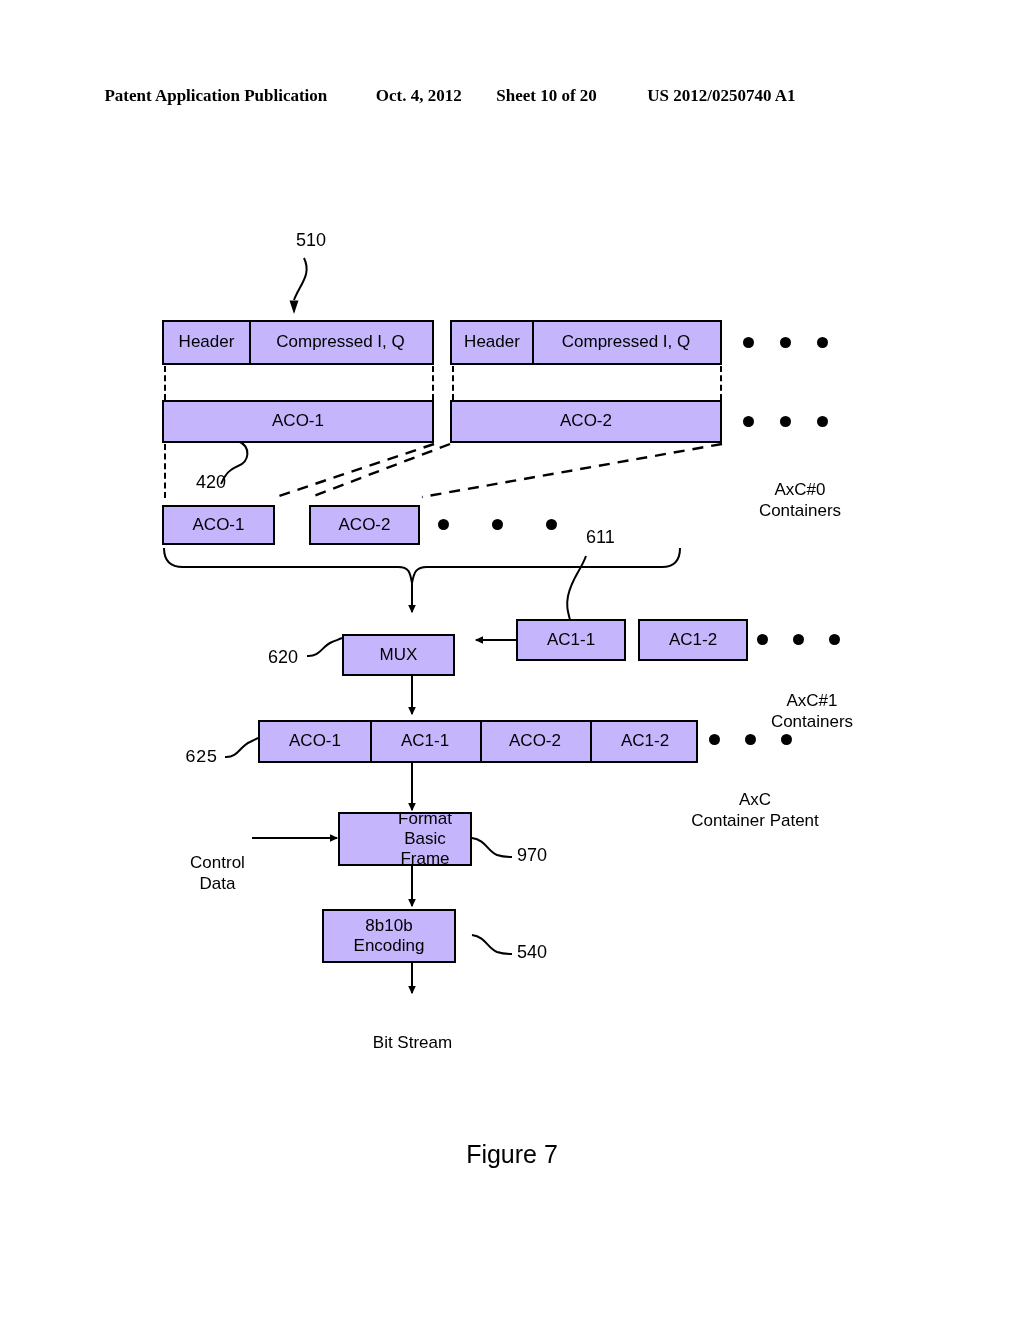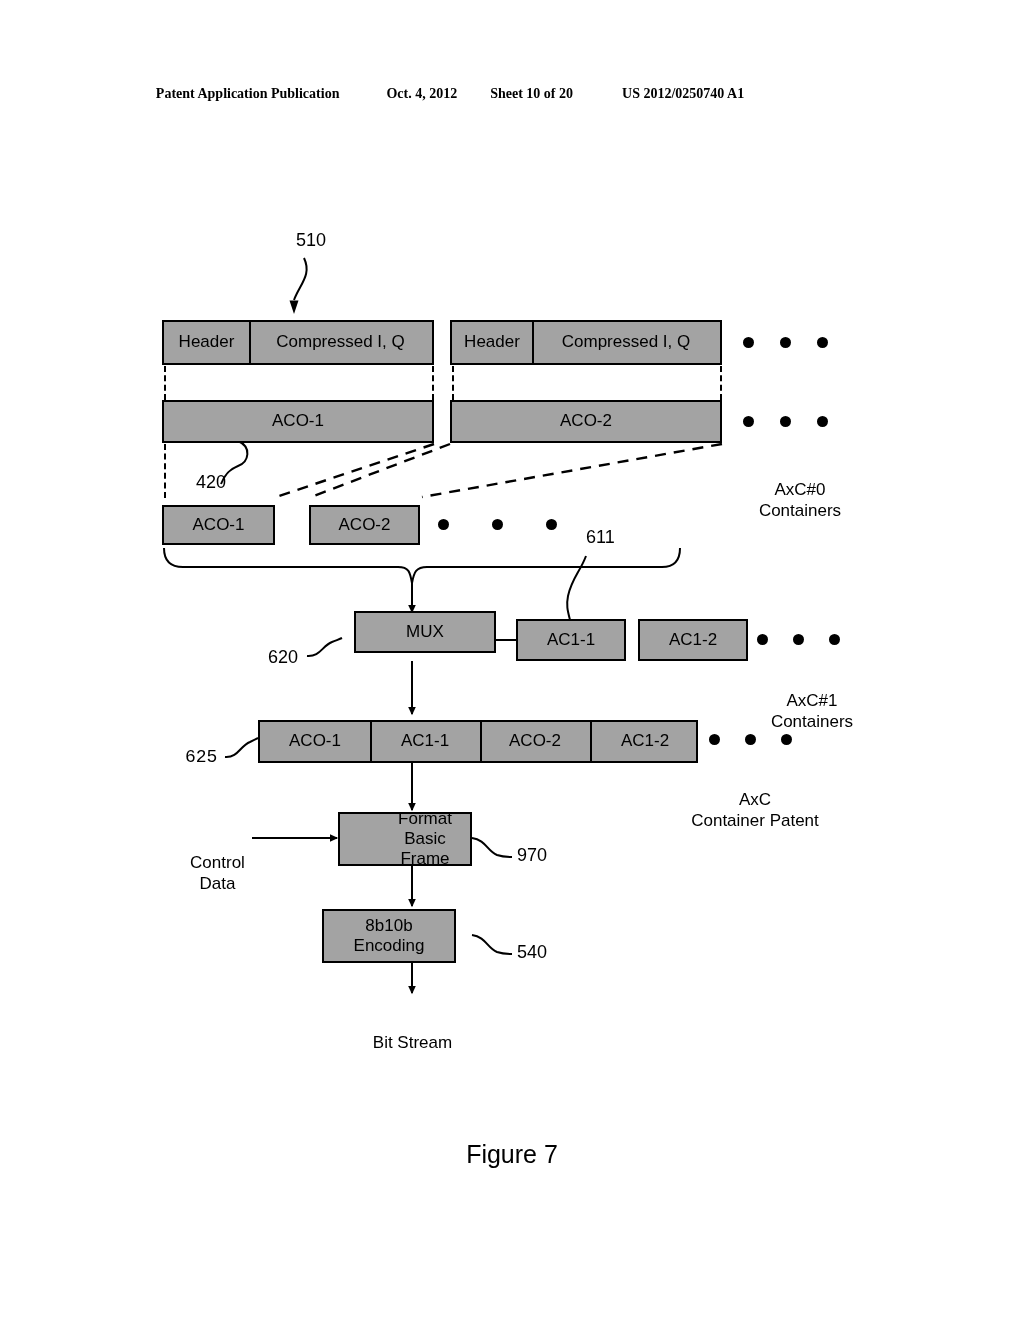--- a/index.html
+++ b/index.html
@@ -19,21 +19,21 @@
 
   
   #patent-header {
     position: absolute;
     top: 86px;
     left: 0;
     width: 900px;
     text-align: center;
     font-family: "Liberation Serif", serif;
     font-weight: bold;
-    font-size: 14px;
+    font-size: 17px;
     white-space: nowrap;
   }
   #patent-header .hdr-seg { display: inline-block; }
   #patent-header .gap-lg { display: inline-block; width: 42px; }
   #patent-header .gap-md { display: inline-block; width: 26px; }
   #patent-header .gap-xl { display: inline-block; width: 40px; }
 
   
   #figure-caption {
     position: absolute;
@@ -43,21 +43,21 @@
     text-align: center;
     font-size: 25px;
     font-family: "Liberation Sans", sans-serif;
   }
 
   
   .dg-box {
     position: absolute;
     box-sizing: border-box;
     border: 2px solid #000;
-    background: #a3a3a3;
+    background: #c4b5fd;
     display: flex;
     align-items: center;
     justify-content: center;
     font-size: 17px;
     line-height: 1.18;
     text-align: center;
     white-space: pre-line;
   }
   .dg-label {
     position: absolute;
@@ -216,21 +216,21 @@
   <span>ACO-1</span>
 </div>
 <div class="dg-box" style="left:309px; top:505px; width:111px; height:40px;">
   <span>ACO-2</span>
 </div>
 
 <div class="dot" style="left:438px; top:519px;"></div>
 <div class="dot" style="left:492px; top:519px;"></div>
 <div class="dot" style="left:546px; top:519px;"></div>
 
-<div class="dg-box" style="left:342px; top:611px; width:142px; height:42px;margin-left:12px;">
+<div class="dg-box" style="left:342px; top:634px; width:113px; height:42px;">
   <span>MUX</span>
 </div>
 <div class="dg-box" style="left:516px; top:619px; width:110px; height:42px;">
   <span>AC1-1</span>
 </div>
 <div class="dg-box" style="left:638px; top:619px; width:110px; height:42px;">
   <span>AC1-2</span>
 </div>
 
 <div class="dot" style="left:757px; top:634px;"></div>

